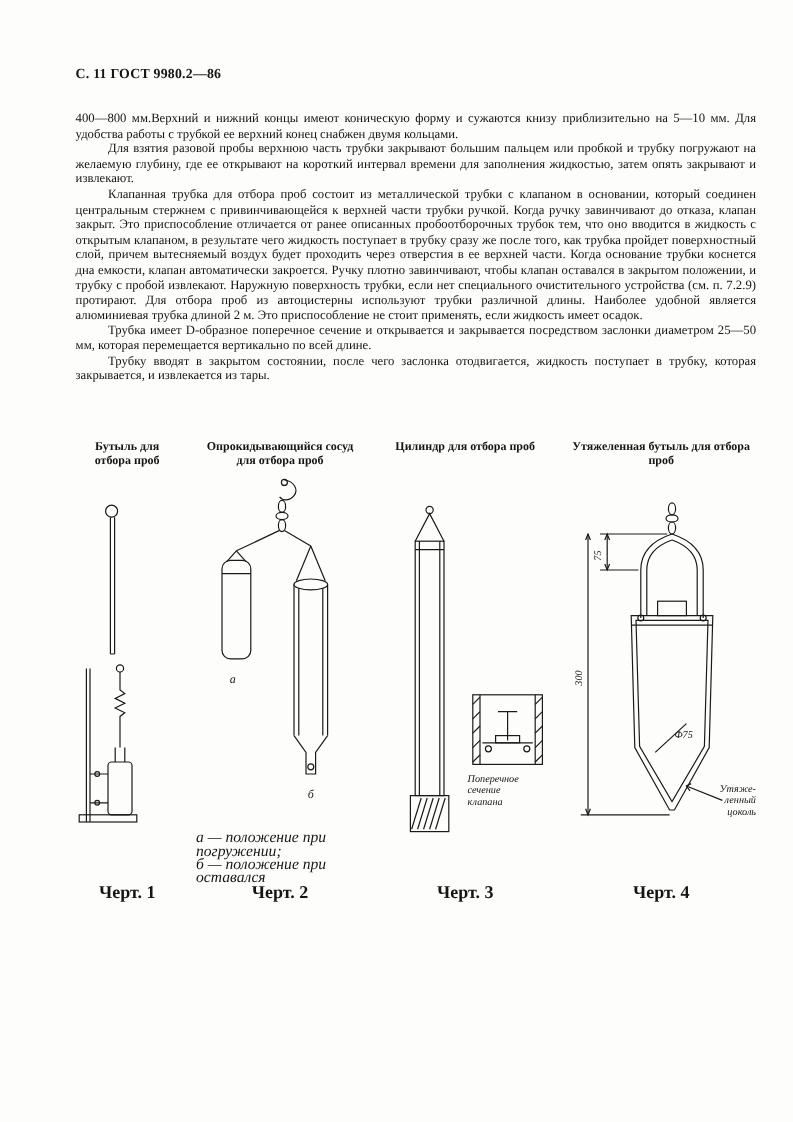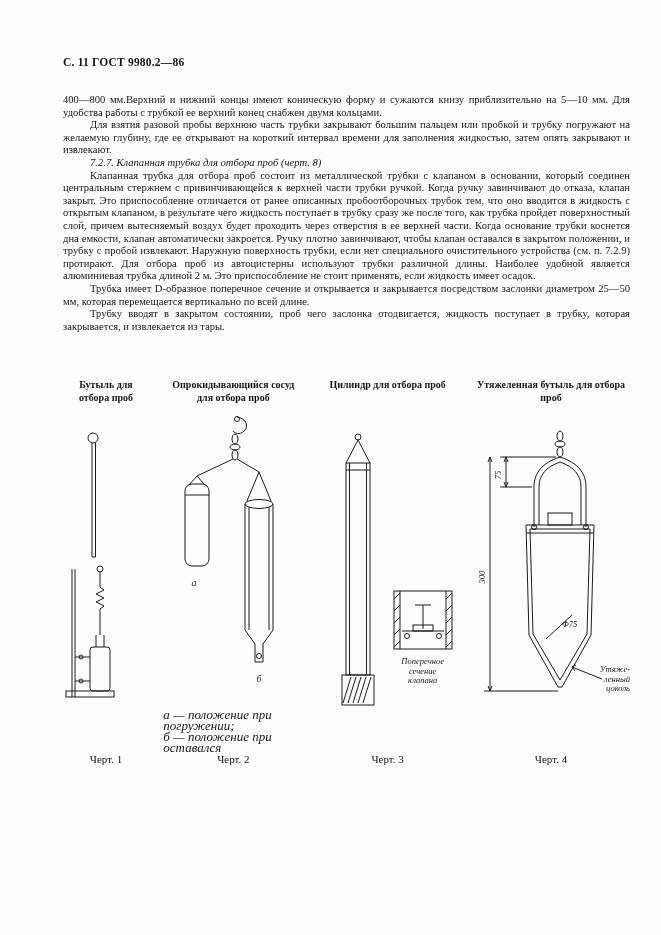--- a/index.html
+++ b/index.html
@@ -64,50 +64,49 @@
     font-family:"Liberation Serif", serif;
     font-style:italic;
     font-size:10px;
   }
   svg text.dim { font-size:8.5px; }
   .overlay-label {
     position:absolute;
     font-style:italic;
     font-size:8.5px;
     line-height:9.5px;
-    text-align:center;
     white-space:pre-line;
   }
   .fig-legend {
     margin-top:10px;
     align-self:flex-start;
     font-style:italic;
     font-size:13px;
     line-height:11px;
   }
   .fig-caption {
     margin-top:auto;
     margin-bottom:34px;
-    font-size:11px;
+    font-size:15px;
+    font-weight:bold;
   }
 </style>
 </head>
 <body>
 
 <div class="page">
 
   <div class="page-header">С. 11 ГОСТ 9980.2—86</div>
 
   <div class="body-text">
     <p class="noindent">400—800 мм.Верхний и нижний концы имеют коническую форму и сужаются книзу приблизительно на 5—10 мм. Для удобства работы с трубкой ее верхний конец снабжен двумя кольцами.</p>
     <p>Для взятия разовой пробы верхнюю часть трубки закрывают большим пальцем или пробкой и трубку погружают на желаемую глубину, где ее открывают на короткий интервал времени для заполнения жидкостью, затем опять закрывают и извлекают.</p>
-    <p class="clause">7.2.7. Клапанная трубка для отбора проб (черт. 8)</p>
     <p>Клапанная трубка для отбора проб состоит из металлической трубки с клапаном в основании, который соединен центральным стержнем с привинчивающейся к верхней части трубки ручкой. Когда ручку завинчивают до отказа, клапан закрыт. Это приспособление отличается от ранее описанных пробоотборочных трубок тем, что оно вводится в жидкость с открытым клапаном, в результате чего жидкость поступает в трубку сразу же после того, как трубка пройдет поверхностный слой, причем вытесняемый воздух будет проходить через отверстия в ее верхней части. Когда основание трубки коснется дна емкости, клапан автоматически закроется. Ручку плотно завинчивают, чтобы клапан оставался в закрытом положении, и трубку с пробой извлекают. Наружную поверхность трубки, если нет специального очистительного устройства (см. п. 7.2.9) протирают. Для отбора проб из автоцистерны используют трубки различной длины. Наиболее удобной является алюминиевая трубка длиной 2 м. Это приспособление не стоит применять, если жидкость имеет осадок.</p>
     <p>Трубка имеет D-образное поперечное сечение и открывается и закрывается посредством заслонки диаметром 25—50 мм, которая перемещается вертикально по всей длине.</p>
-    <p>Трубку вводят в закрытом состоянии, проб чего заслонка отодвигается, жидкость поступает в трубку, которая закрывается, и извлекается из тары.</p>
+    <p>Трубку вводят в закрытом состоянии, после чего заслонка отодвигается, жидкость поступает в трубку, которая закрывается, и извлекается из тары.</p>
   </div>
 
   <div class="figures">
 
     <div class="fig-col c1">
       <div class="fig-title">Бутыль для отбора проб</div>
       <div class="fig-canvas">
         <svg width="86" height="300" viewBox="0 0 86 300">
           <g>
             <circle cx="30" cy="9" r="5"></circle>

